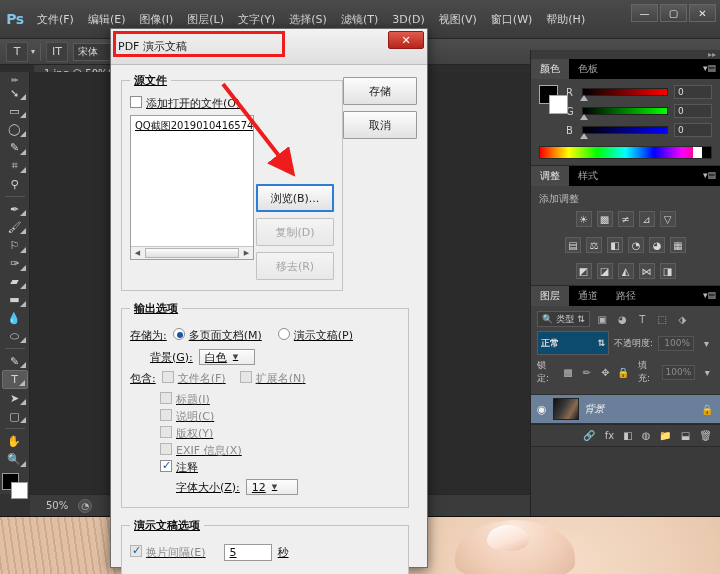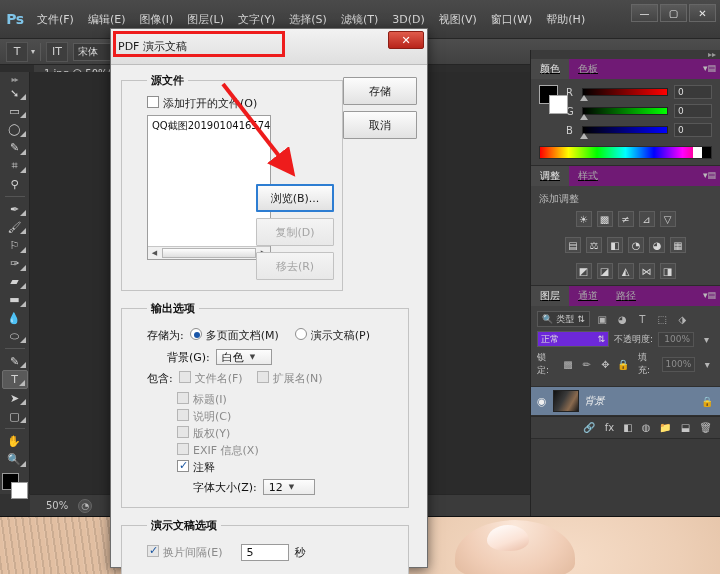--- a/index.html
+++ b/index.html
@@ -117,21 +117,21 @@
   .sb-ico{ width:14px;height:14px;border-radius:50%; background:#4d4d4d; border:1px solid #666;
            display:flex;align-items:center;justify-content:center;color:#bbb;font-size:9px;}
   
   .dock{
     position:absolute; right:0; top:50px; width:190px; bottom:0; background:#3a3a3a;
     border-left:1px solid #232323;
   }
   .dock-grip{ height:9px; background:#3a3a3a; color:#9a9a9a; font-size:8px; text-align:right; padding-right:4px;}
   .panel{ background:#414141; border-bottom:1px solid #2b2b2b; }
   .panel-tabs{
-    display:flex; align-items:flex-end; height:20px; background:#701a75; position:relative;text-decoration:underline;
+    display:flex; align-items:flex-end; height:20px; background:#000000; position:relative;
   }
   .ptab{
     font-size:10px; color:#a8a8a8; padding:0 9px; height:20px; display:flex; align-items:center;
     cursor:pointer;
   }
   .ptab.active{ background:#484848; color:#e8e8e8; }
   .pmenu{ position:absolute; right:4px; top:4px; color:#bbb; font-size:9px; }
   .panel-body{ padding:6px 8px; }
   
   .color-row{ display:flex; align-items:center; gap:6px; margin-bottom:5px; }
@@ -155,22 +155,22 @@
   
   .adj-label{ color:#b9b9b9; font-size:10px; margin-bottom:5px;}
   .adj-grid{ display:flex; flex-wrap:wrap; gap:5px; justify-content:center; }
   .adj-ico{ width:16px;height:16px;background:#4a4a4a;border:1px solid #5e5e5e;
             display:flex;align-items:center;justify-content:center;color:#d8d8d8;font-size:10px;cursor:pointer;}
   
   .lay-row{ display:flex;align-items:center;gap:5px;margin-bottom:4px; }
   .lay-filter{ display:flex;align-items:center;gap:3px;background:#3a3a3a;border:1px solid #585858;
                height:16px;padding:0 4px;color:#ccc;font-size:9px; }
   .lay-ico{ width:15px;height:15px;display:flex;align-items:center;justify-content:center;color:#b6b6b6;font-size:10px;}
-  .lay-select{ flex:1; height:16px;background:#6d28d9;border:1px solid #585858;color:#ddd;font-size:9px;
-               display:flex;align-items:center;justify-content:space-between;padding:0 3px;}
+  .lay-select{ flex:1; height:24px;background:#0c4a6e;border:1px solid #585858;color:#ddd;font-size:9px;
+               display:flex;align-items:center;justify-content:space-between;padding:0 3px;font-weight:bold;}
   .lay-num{ width:36px;height:15px;background:#3e3e3e;border:1px solid #555;color:#8d8d8d;font-size:9px;
             display:flex;align-items:center;justify-content:flex-end;padding-right:3px;}
   .lay-small{ color:#c5c5c5;font-size:9px; }
   .layer-item{
     display:flex;align-items:center;gap:6px;background:#6a7f99;height:30px;padding:0 6px;
     border-top:1px solid #2f2f2f;border-bottom:1px solid #2f2f2f;
   }
   .layer-thumb{ width:26px;height:22px;border:1px solid #222;
     background:linear-gradient(120deg,#111 0%, #3a3a3a 40%, #8a6a4e 70%, #1a1a1a 100%);}
   .layer-name{ flex:1; color:#f0f0f0; font-size:10px; font-style:italic; }
@@ -190,21 +190,21 @@
     border-bottom:1px solid #bcbcbc; display:flex;align-items:center;
     padding-left:7px; color:#1a1a1a; font-size:11px; position:relative;
   }
   .dlg-close{
     position:absolute; right:3px; top:2px; width:36px; height:18px;
     background:linear-gradient(#e05b4b,#b8241a); border:1px solid #8c1d14; border-radius:2px;
     color:#fff; font-size:11px; display:flex;align-items:center;justify-content:center; cursor:pointer;
   }
   .dlg-body{ padding:8px 10px; position:relative; }
   fieldset.group{
-    border:1px solid #c3c3c3; margin:0 8px 10px 0; padding:6px 8px 8px 25px; background:#efefef;
+    border:1px solid #c3c3c3; margin:0 8px 10px 0; padding:6px 8px 8px 8px; background:#efefef;text-decoration:underline;
   }
   fieldset.group > legend{ font-size:11px; color:#111; padding:0 4px; font-weight:bold;}
   .chk{ display:flex; align-items:flex-start; gap:4px; font-size:11px; color:#1a1a1a; margin:2px 0; }
   .chk.dim{ color:#8a8a8a; }
   .box{
     width:12px;height:12px;background:#fff;border:1px solid #8e8e8e; display:inline-block;
     position:relative; flex:none;
   }
   .box.checked:after{
     content:"\2713"; position:absolute; left:1px; top:-2px; font-size:11px; color:#16529e;

